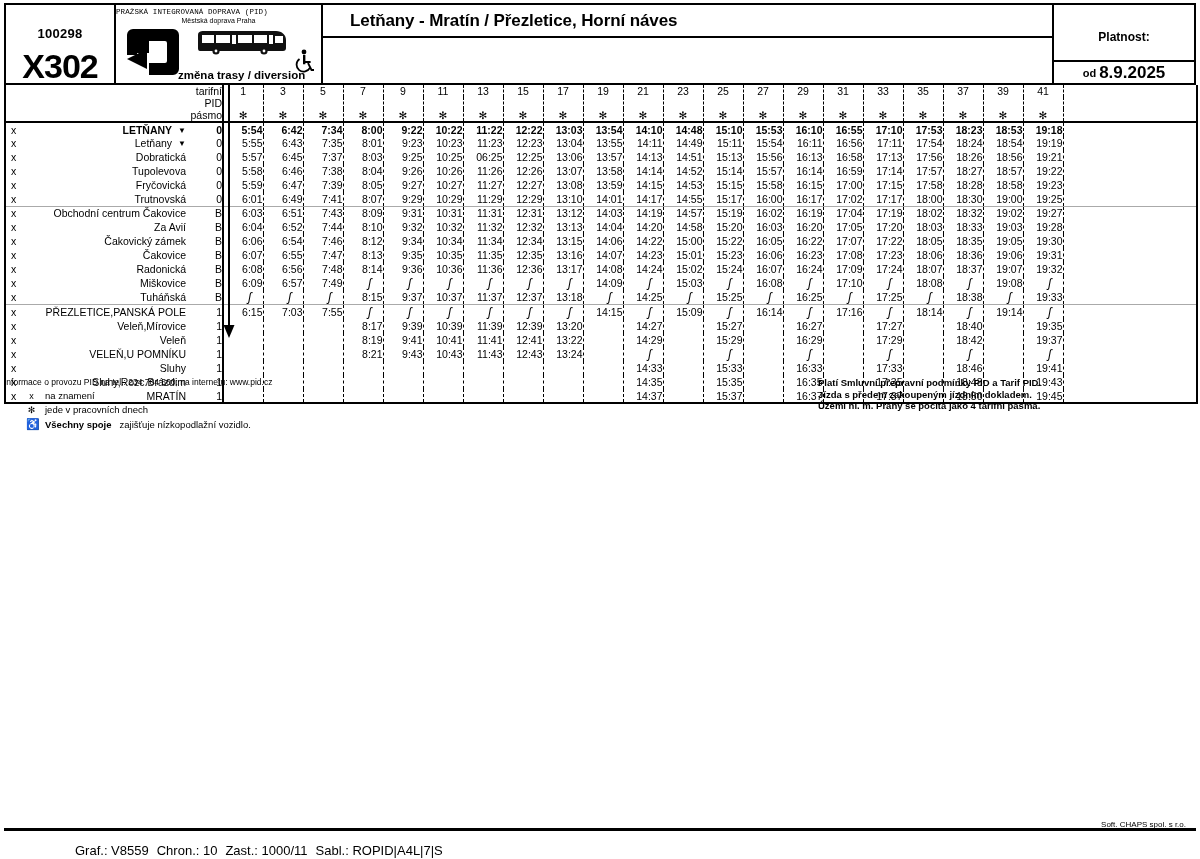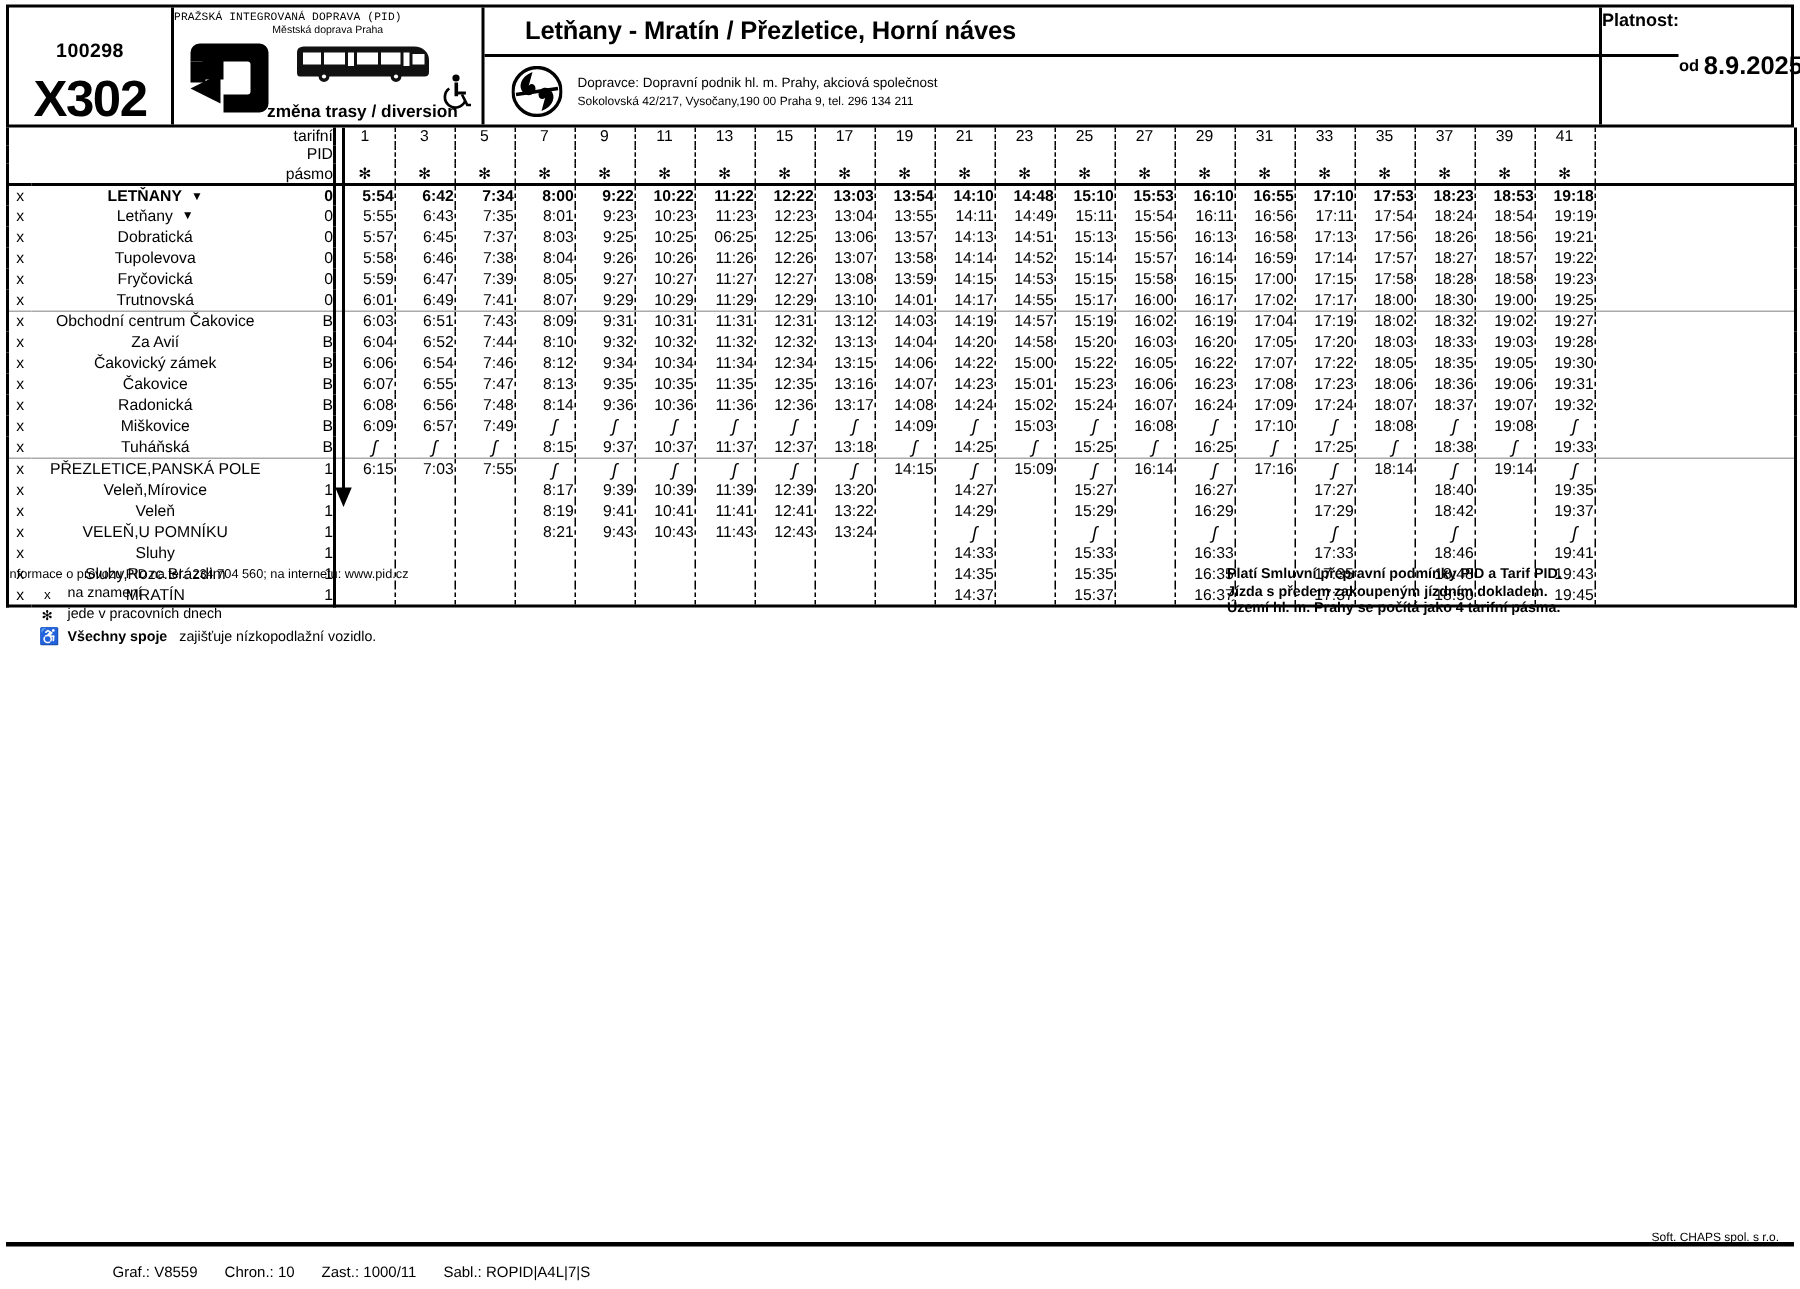--- a/index.html
+++ b/index.html
@@ -90,22 +90,22 @@
   .dpp-icon {
     width: 34px; height: 34px;
     margin-left: 18px; margin-right: 10px;
     flex: none;
   }
   .carrier-lines { display: flex; flex-direction: column; gap: 3px; }
   .carrier-l1 { font-size: 9px; }
   .carrier-l2 { font-size: 8px; }
 
   .hdr-valid {
-    width: 126px;
-    display: flex; flex-direction: row;
+    width: 140px;
+    display: flex; flex-direction: column; margin-top: 24px;
   }
   .valid-top {
     height: 33px; border-bottom: 2px solid #000;
     display: flex; align-items: flex-start; justify-content: center;
     padding-top: 1px;
     font-size: 12px; font-weight: bold;
   }
   .valid-bot {
     flex: 1; display: flex; align-items: center; justify-content: center;
     font-size: 17px; font-weight: bold; border-radius: 17px;
@@ -148,21 +148,21 @@
   .zone-head { text-align: right; padding-right: 6px; font-size:10px;}
 
   
   tr.srow td { height: 14px; }
   td.mark {
     width: 14px; text-align: center;
     font-size: 9px; padding-left: 3px;
     border-left: 2px solid #000;
   }
   td.stop {
-    text-align: center; font-size: 11px;
+    text-align: right; font-size: 11px;
     padding-left: 2px; white-space: nowrap;
   }
   td.zone {
     text-align: right; padding-right: 8px;
     font-size: 10.5px;
     border-right: 2px solid #000;
   }
   td.t {
     text-align: right; padding-right: 5px;
     font-size: 10.5px;
@@ -207,22 +207,22 @@
   .softnote {
     position: absolute; right: 14px; top: 820px;
     font-size: 8px;
   }
   .bottomframe {
     position: absolute; left: 4px; top: 828px;
     width: 1192px; height: 0; border-top: 3px solid #000;
   }
   .graf {
     position: absolute; left: 75px; top: 843px;
-    font-size: 10px;
-    display: flex; gap: 18px;
+    font-size: 13px;
+    display: flex; gap: 8px;
   }
 </style>
 </head>
 <body>
 
 <div id="page">
 
   <div class="header">
 
     <div class="hdr-route">
@@ -260,32 +260,20 @@
         <path d="M8 6 h2.4 v6 h5.2 v2 h-5.2 v1.2 h-2.4 Z" fill="#000"></path>
         <path d="M4.5 10 a7 7 0 1 0 10.5 8.5" stroke="#000" stroke-width="1.8" fill="none"></path>
         <path d="M13 14 l3.5 7 h2.5" stroke="#000" stroke-width="1.8" fill="none"></path>
       </svg>
 
       <div class="diversion-text">změna trasy / diversion</div>
     </div>
 
     <div class="hdr-mid">
       <div class="hdr-title">Letňany - Mratín / Přezletice, Horní náves</div>
-      <div class="hdr-carrier">
-        <svg class="dpp-icon" viewBox="0 0 34 34">
-          <circle cx="17" cy="17" r="16" fill="none" stroke="#000" stroke-width="2.2"></circle>
-          <path d="M14 4 C6 7 4 14 8 18 C11 21 16 19 16 15 C16 11 11 11 11 15" fill="#000"></path>
-          <path d="M20 30 C28 27 30 20 26 16 C23 13 18 15 18 19 C18 23 23 23 23 19" fill="#000"></path>
-          <path d="M3 19 L31 15" stroke="#000" stroke-width="2.4"></path>
-        </svg>
-        <div class="carrier-lines">
-          <div class="carrier-l1">Dopravce: Dopravní podnik hl. m. Prahy, akciová společnost</div>
-          <div class="carrier-l2">Sokolovská 42/217, Vysočany,190 00 Praha 9, tel. 296 134 211</div>
-        </div>
-      </div>
     </div>
 
     <div class="hdr-valid">
       <div class="valid-top">Platnost:</div>
       <div class="valid-bot">
         <span class="od">od</span>
         <span>8.9.2025</span>
       </div>
     </div>
   </div>

